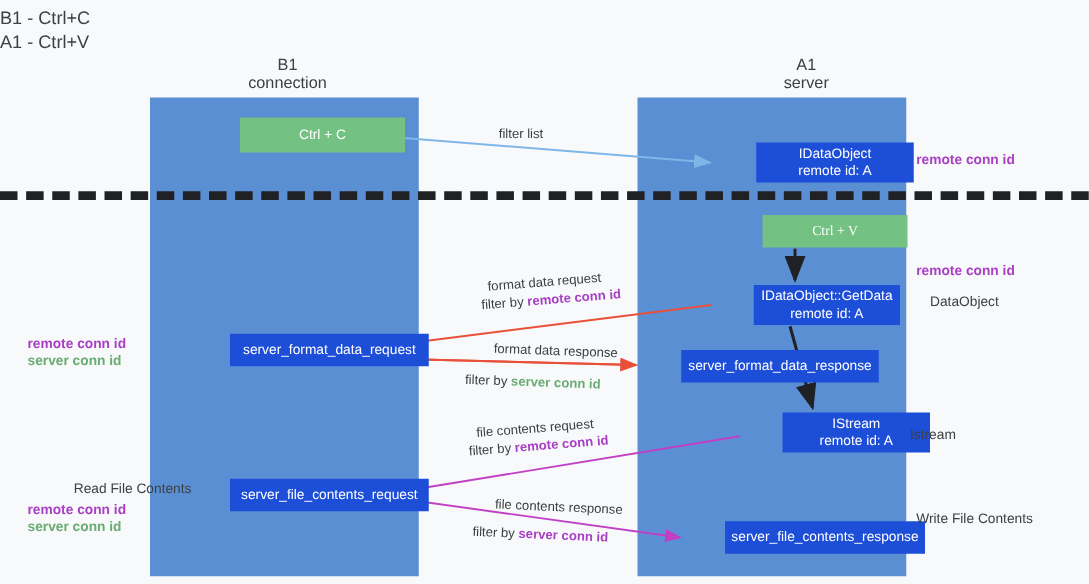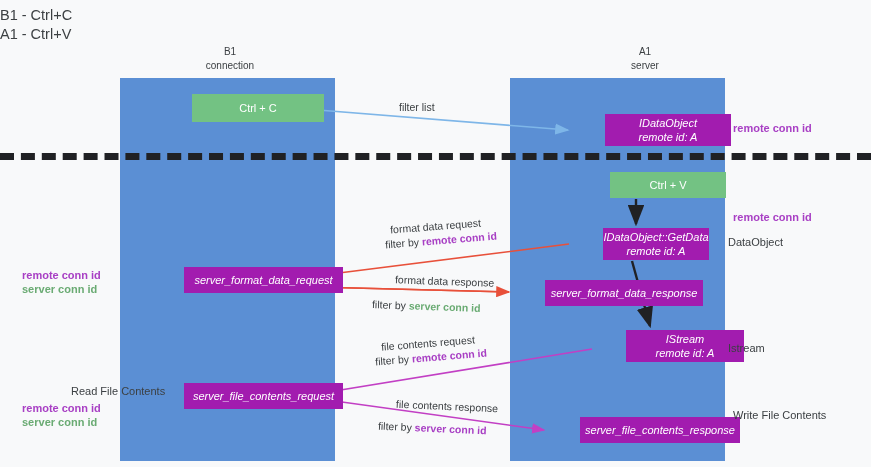--- a/index.html
+++ b/index.html
@@ -27,21 +27,21 @@
     width: 871px;
     font-size: 14.5px;
     color: #3c4043;
     line-height: 19px;
     white-space: pre-line;
   }
 
   
   .col-head {
     text-align: center;
-    font-size: 10px;
+    font-size: 13px;
     color: #3c4043;
     line-height: 14px;
     white-space: pre-line;
   }
   #head-b1 { left: 145px; top: 45px; width: 170px; }
   #head-a1 { left: 560px; top: 45px; width: 170px; }
 
   
   .lane {
     background: #5b8fd4;
@@ -58,26 +58,26 @@
     justify-content: center;
     color: #ffffff;
     font-size: 11px;
     line-height: 14px;
     text-align: center;
     white-space: pre-line;
     padding: 2px 4px;
     margin-left: 32px;
   }
   .node.green { background: #73c283; }
-  .node.orange { background: #a21caf; font-style: italic; }
+  .node.orange { background: #1d4ed8; }
 
   #n-ctrlc   { left: 160px; top: 94px;  width: 132px; height: 28px; }
   #n-idataobj{ left: 573px; top: 114px; width: 126px; height: 32px; }
-  #n-ctrlv   { left: 578px; top: 172px; width: 116px; height: 26px; }
-  #n-getdata { left: 571px; top: 228px; width: 106px; height: 32px; }
+  #n-ctrlv   { left: 578px; top: 172px; width: 116px; height: 26px; font-family: Liberation Serif, serif; }
+  #n-getdata { left: 571px; top: 228px; width: 117px; height: 32px; }
   #n-sfdreq  { left: 152px; top: 267px; width: 159px; height: 26px; }
   #n-sfdresp { left: 513px; top: 280px; width: 158px; height: 26px; }
   #n-istream { left: 594px; top: 330px; width: 118px; height: 32px; }
   #n-sfcreq  { left: 152px; top: 383px; width: 159px; height: 26px; }
   #n-sfcresp { left: 548px; top: 417px; width: 160px; height: 26px; }
 
   
   #divider {
     left: 0; top: 153px;
     width: 871px; height: 0;
@@ -88,26 +88,26 @@
   .side-note {
     font-size: 11px;
     line-height: 14px;
     color: #3c4043;
   }
   .purple { color: #a83fc4; font-weight: bold; }
   .green-t { color: #6aab73; font-weight: bold; }
 
   #note-rc1 { left: 733px; top: 121px; }
   #note-rc2 { left: 733px; top: 210px; }
-  #note-dataobject { left: 728px; top: 235px; }
+  #note-dataobject { left: 744px; top: 235px; }
   #note-istream { left: 728px; top: 341px; }
   #note-writefile { left: 733px; top: 408px; }
 
   #note-left-1 { left: 22px; top: 268px; }
-  #note-readfile { left: 28px; top: 384px; padding-left: 43px; }
+  #note-readfile { left: 16px; top: 384px; padding-left: 43px; }
   #note-left-2 { left: 22px; top: 401px; }
 
   
   .edge-label {
     font-size: 10.5px;
     color: #3c4043;
     line-height: 14px;
     white-space: nowrap;
   }
 

